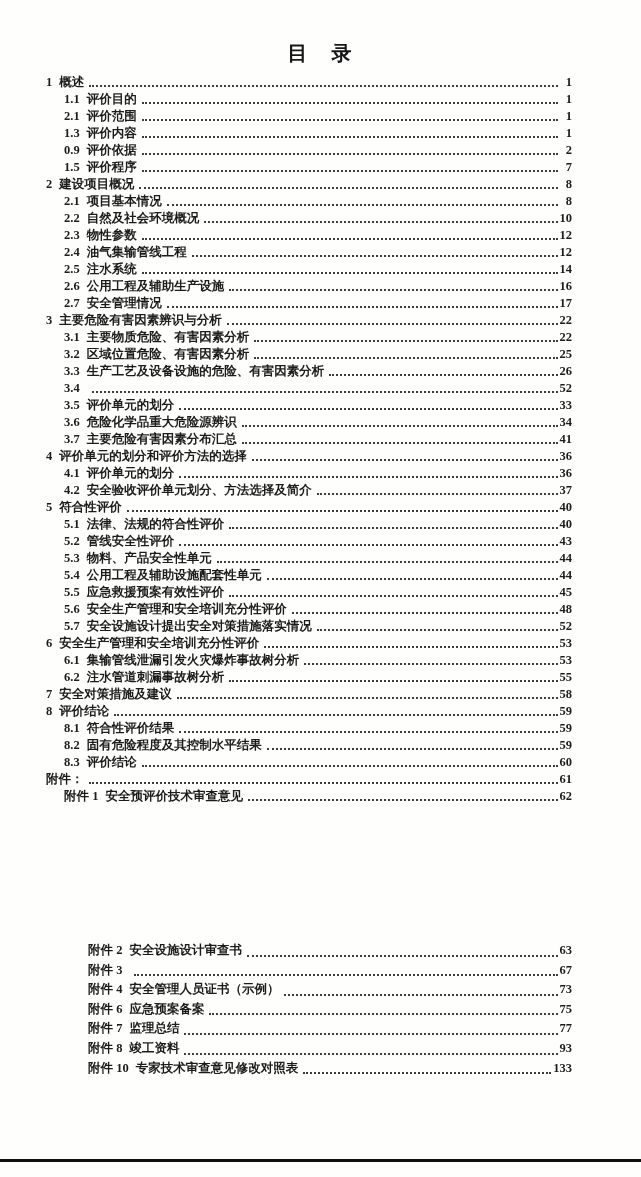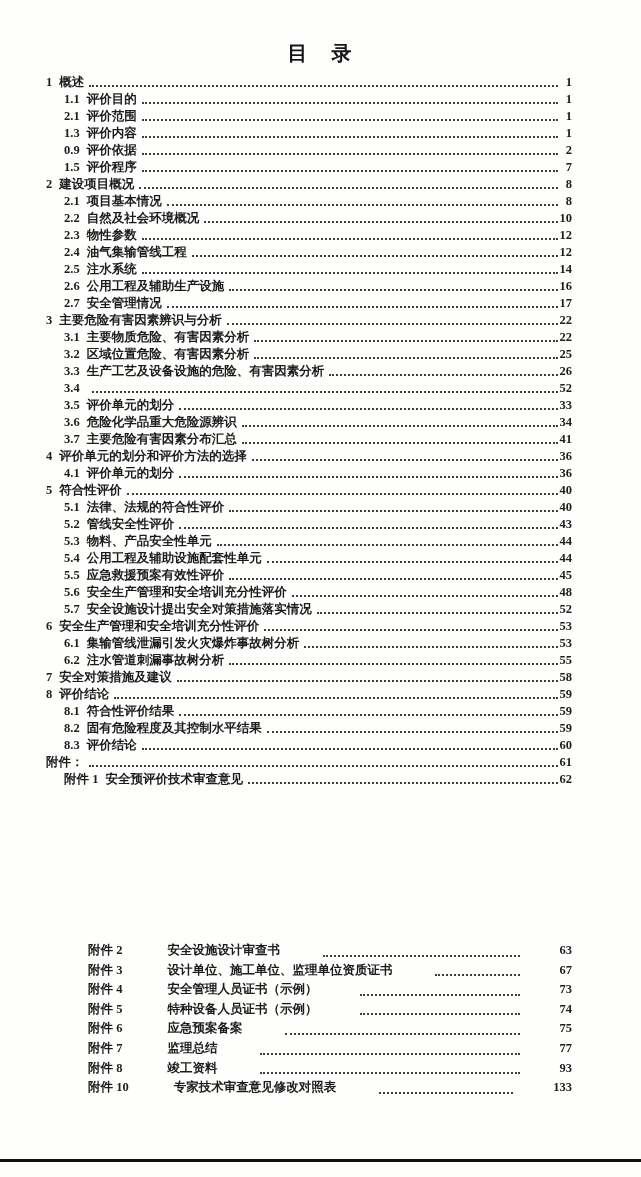--- a/index.html
+++ b/index.html
@@ -21,21 +21,21 @@
   .toc-main{top:74px;}
   .toc-appendix{top:941px;}
   .row{
     display:flex;align-items:baseline;
     line-height:17px;font-size:12.5px;font-weight:600;
     white-space:nowrap;
   }
   .toc-appendix .row{line-height:19.6px;}
   .lvl1{font-weight:700;}
   .lvl2{padding-left:18px;}
-  .lvl3{padding-left:42px;font-weight:600;gap:38px;}
+  .lvl3{padding-left:42px;font-weight:600;}
   .no{margin-right:7px;flex:0 0 auto;}
   .no:empty{display:none;margin:0;}
   .t{flex:0 0 auto;}
   .leader{
     flex:1 1 auto;min-width:10px;
     border-bottom:2px dotted #3d3d3d;
     align-self:flex-end;
     margin:0 2px 4px 5px;
   }
   .pg{flex:0 0 auto;min-width:12px;text-align:right;font-weight:600;}
@@ -186,20 +186,26 @@
         <span class="t">评价单元的划分和评价方法的选择</span>
         <span class="leader"></span>
         <span class="pg">36</span>
       </div>
       <div class="row lvl2">
         <span class="no">4.1</span>
         <span class="t">评价单元的划分</span>
         <span class="leader"></span>
         <span class="pg">36</span>
       </div>
+      <div class="row lvl2">
+        <span class="no">4.2</span>
+        <span class="t">安全验收评价单元划分、方法选择及简介</span>
+        <span class="leader"></span>
+        <span class="pg">37</span>
+      </div>
       <div class="row lvl1">
         <span class="no">5</span>
         <span class="t">符合性评价</span>
         <span class="leader"></span>
         <span class="pg">40</span>
       </div>
       <div class="row lvl2">
         <span class="no">5.1</span>
         <span class="t">法律、法规的符合性评价</span>
         <span class="leader"></span>
@@ -303,35 +309,28 @@
     </div>
   <div class="toc toc-appendix" id="toc-appendix">
       <div class="row lvl3">
         <span class="no">附件 2</span>
         <span class="t">安全设施设计审查书</span>
         <span class="leader"></span>
         <span class="pg">63</span>
       </div>
       <div class="row lvl3">
         <span class="no">附件 3</span>
-        <span class="t">设计单位、施工单位、监理单位资质证书</span>
         <span class="leader"></span>
         <span class="pg">67</span>
       </div>
       <div class="row lvl3">
         <span class="no">附件 4</span>
         <span class="t">安全管理人员证书（示例）</span>
         <span class="leader"></span>
         <span class="pg">73</span>
-      </div>
-      <div class="row lvl3">
-        <span class="no">附件 5</span>
-        <span class="t">特种设备人员证书（示例）</span>
-        <span class="leader"></span>
-        <span class="pg">74</span>
       </div>
       <div class="row lvl3">
         <span class="no">附件 6</span>
         <span class="t">应急预案备案</span>
         <span class="leader"></span>
         <span class="pg">75</span>
       </div>
       <div class="row lvl3">
         <span class="no">附件 7</span>
         <span class="t">监理总结</span>

